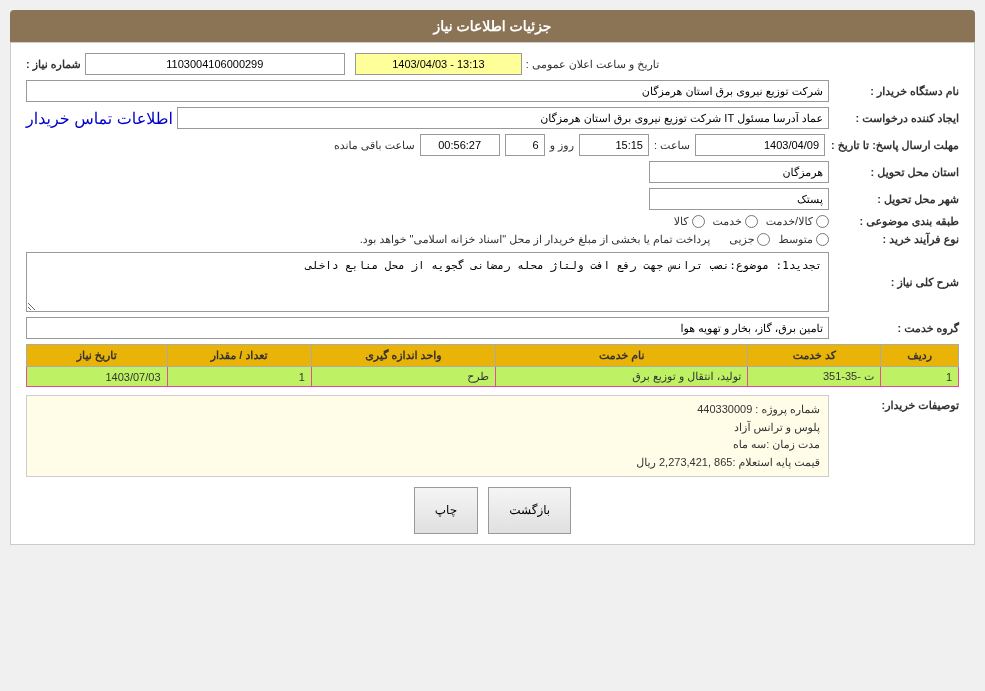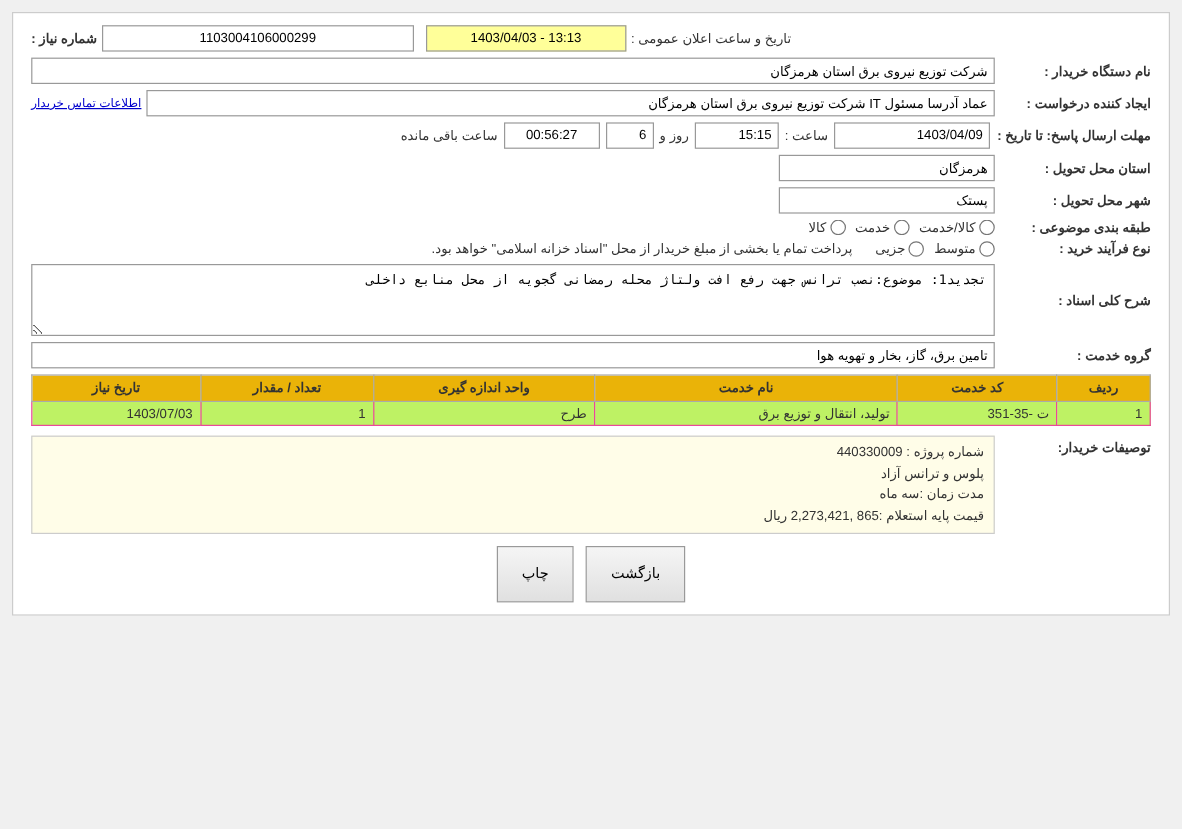--- a/index.html
+++ b/index.html
@@ -75,23 +75,22 @@
       gap: 4px;
     }
     .field-group {
       display: flex;
       align-items: center;
       gap: 4px;
     }
 
     .link-blue {
       color: #0000cc;
-      text-decoration: underline;
       cursor: pointer;
-      font-size: 10px;
+      font-size: 16px;
     }
 
     
     .radio-group {
       display: flex;
       align-items: center;
       gap: 8px;
     }
     .radio-item {
       display: flex;
@@ -208,20 +207,23 @@
       direction: ltr;
       text-align: center;
       width: 167px;
     }
   </style>
 </head>
 <body>
 
 <div class="page-container">
 
+  <div class="header-bar">
+    <span>جزئیات اطلاعات نیاز</span>
+  </div>
 
   <div class="main-content">
 
     <div class="form-row" style="justify-content: flex-end; gap: 10px;">
       <div class="field-group">
         <span class="inline-label">تاریخ و ساعت اعلان عمومی :</span>
         <input type="text" class="date-range-input" value="1403/04/03 - 13:13" style="">
       </div>
       <div class="field-group">
         <input type="text" class="input-field input-wide" style="background: rgb(255, 255, 255); text-align: center;" value="1103004106000299">
@@ -302,21 +304,21 @@
           <div class="radio-item">
             <input type="radio" name="farayand" style="">
             <span>جزیی</span>
           </div>
         </div>
         <span style="font-size:11px; color:#333; margin-right: 15px;">پرداخت تمام یا بخشی از مبلغ خریدار از محل "اسناد خزانه اسلامی" خواهد بود.</span>
       </div>
     </div>
 
     <div class="row-with-label" style="margin-top: 6px;">
-      <span class="row-label label-bold">شرح کلی اسناد :</span>
+      <span class="row-label label-bold">شرح کلی نیاز :</span>
       <div class="row-content">
         <textarea class="notes-box" rows="2" style="">تجدید1: موضوع:نصب ترانس جهت رفع افت ولتاژ محله رمضانی گجویه از محل منابع داخلی</textarea>
       </div>
     </div>
 
 
     <div class="row-with-label">
       <span class="row-label label-bold">گروه خدمت :</span>
       <div class="row-content">
         <input type="text" class="input-field" style="flex: 1 1 0%;" value="تامین برق، گاز، بخار و تهویه هوا">

